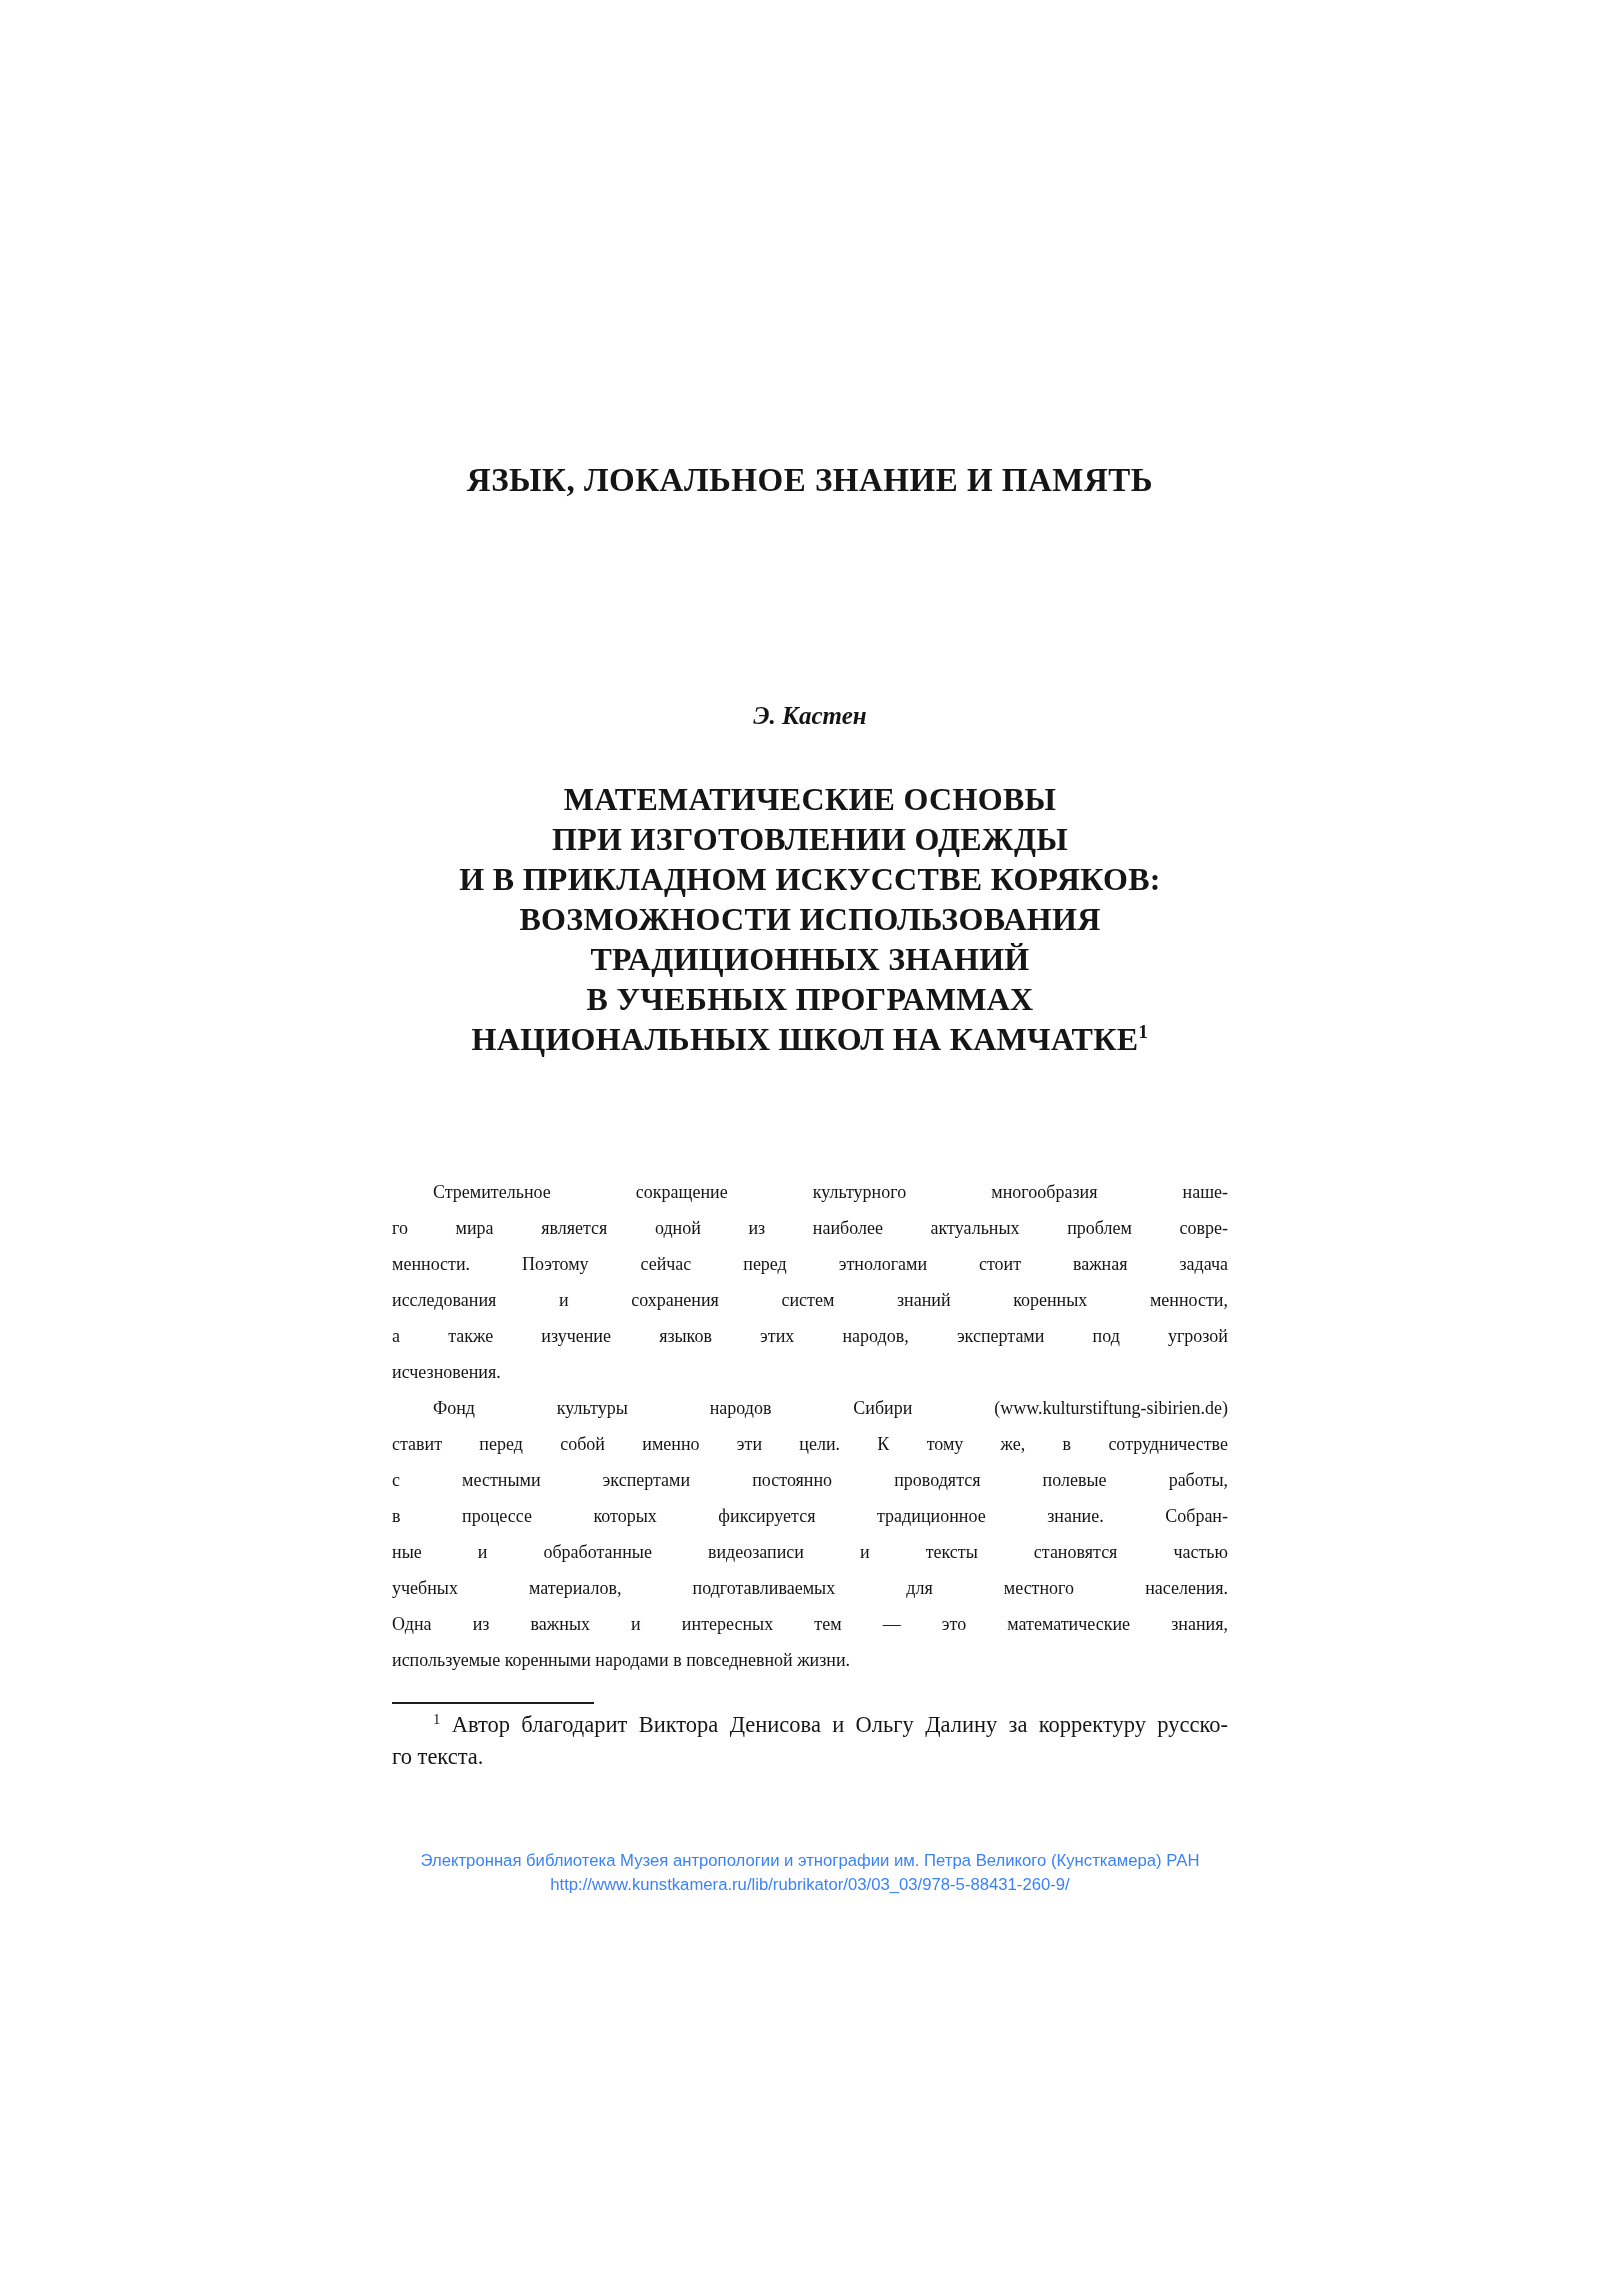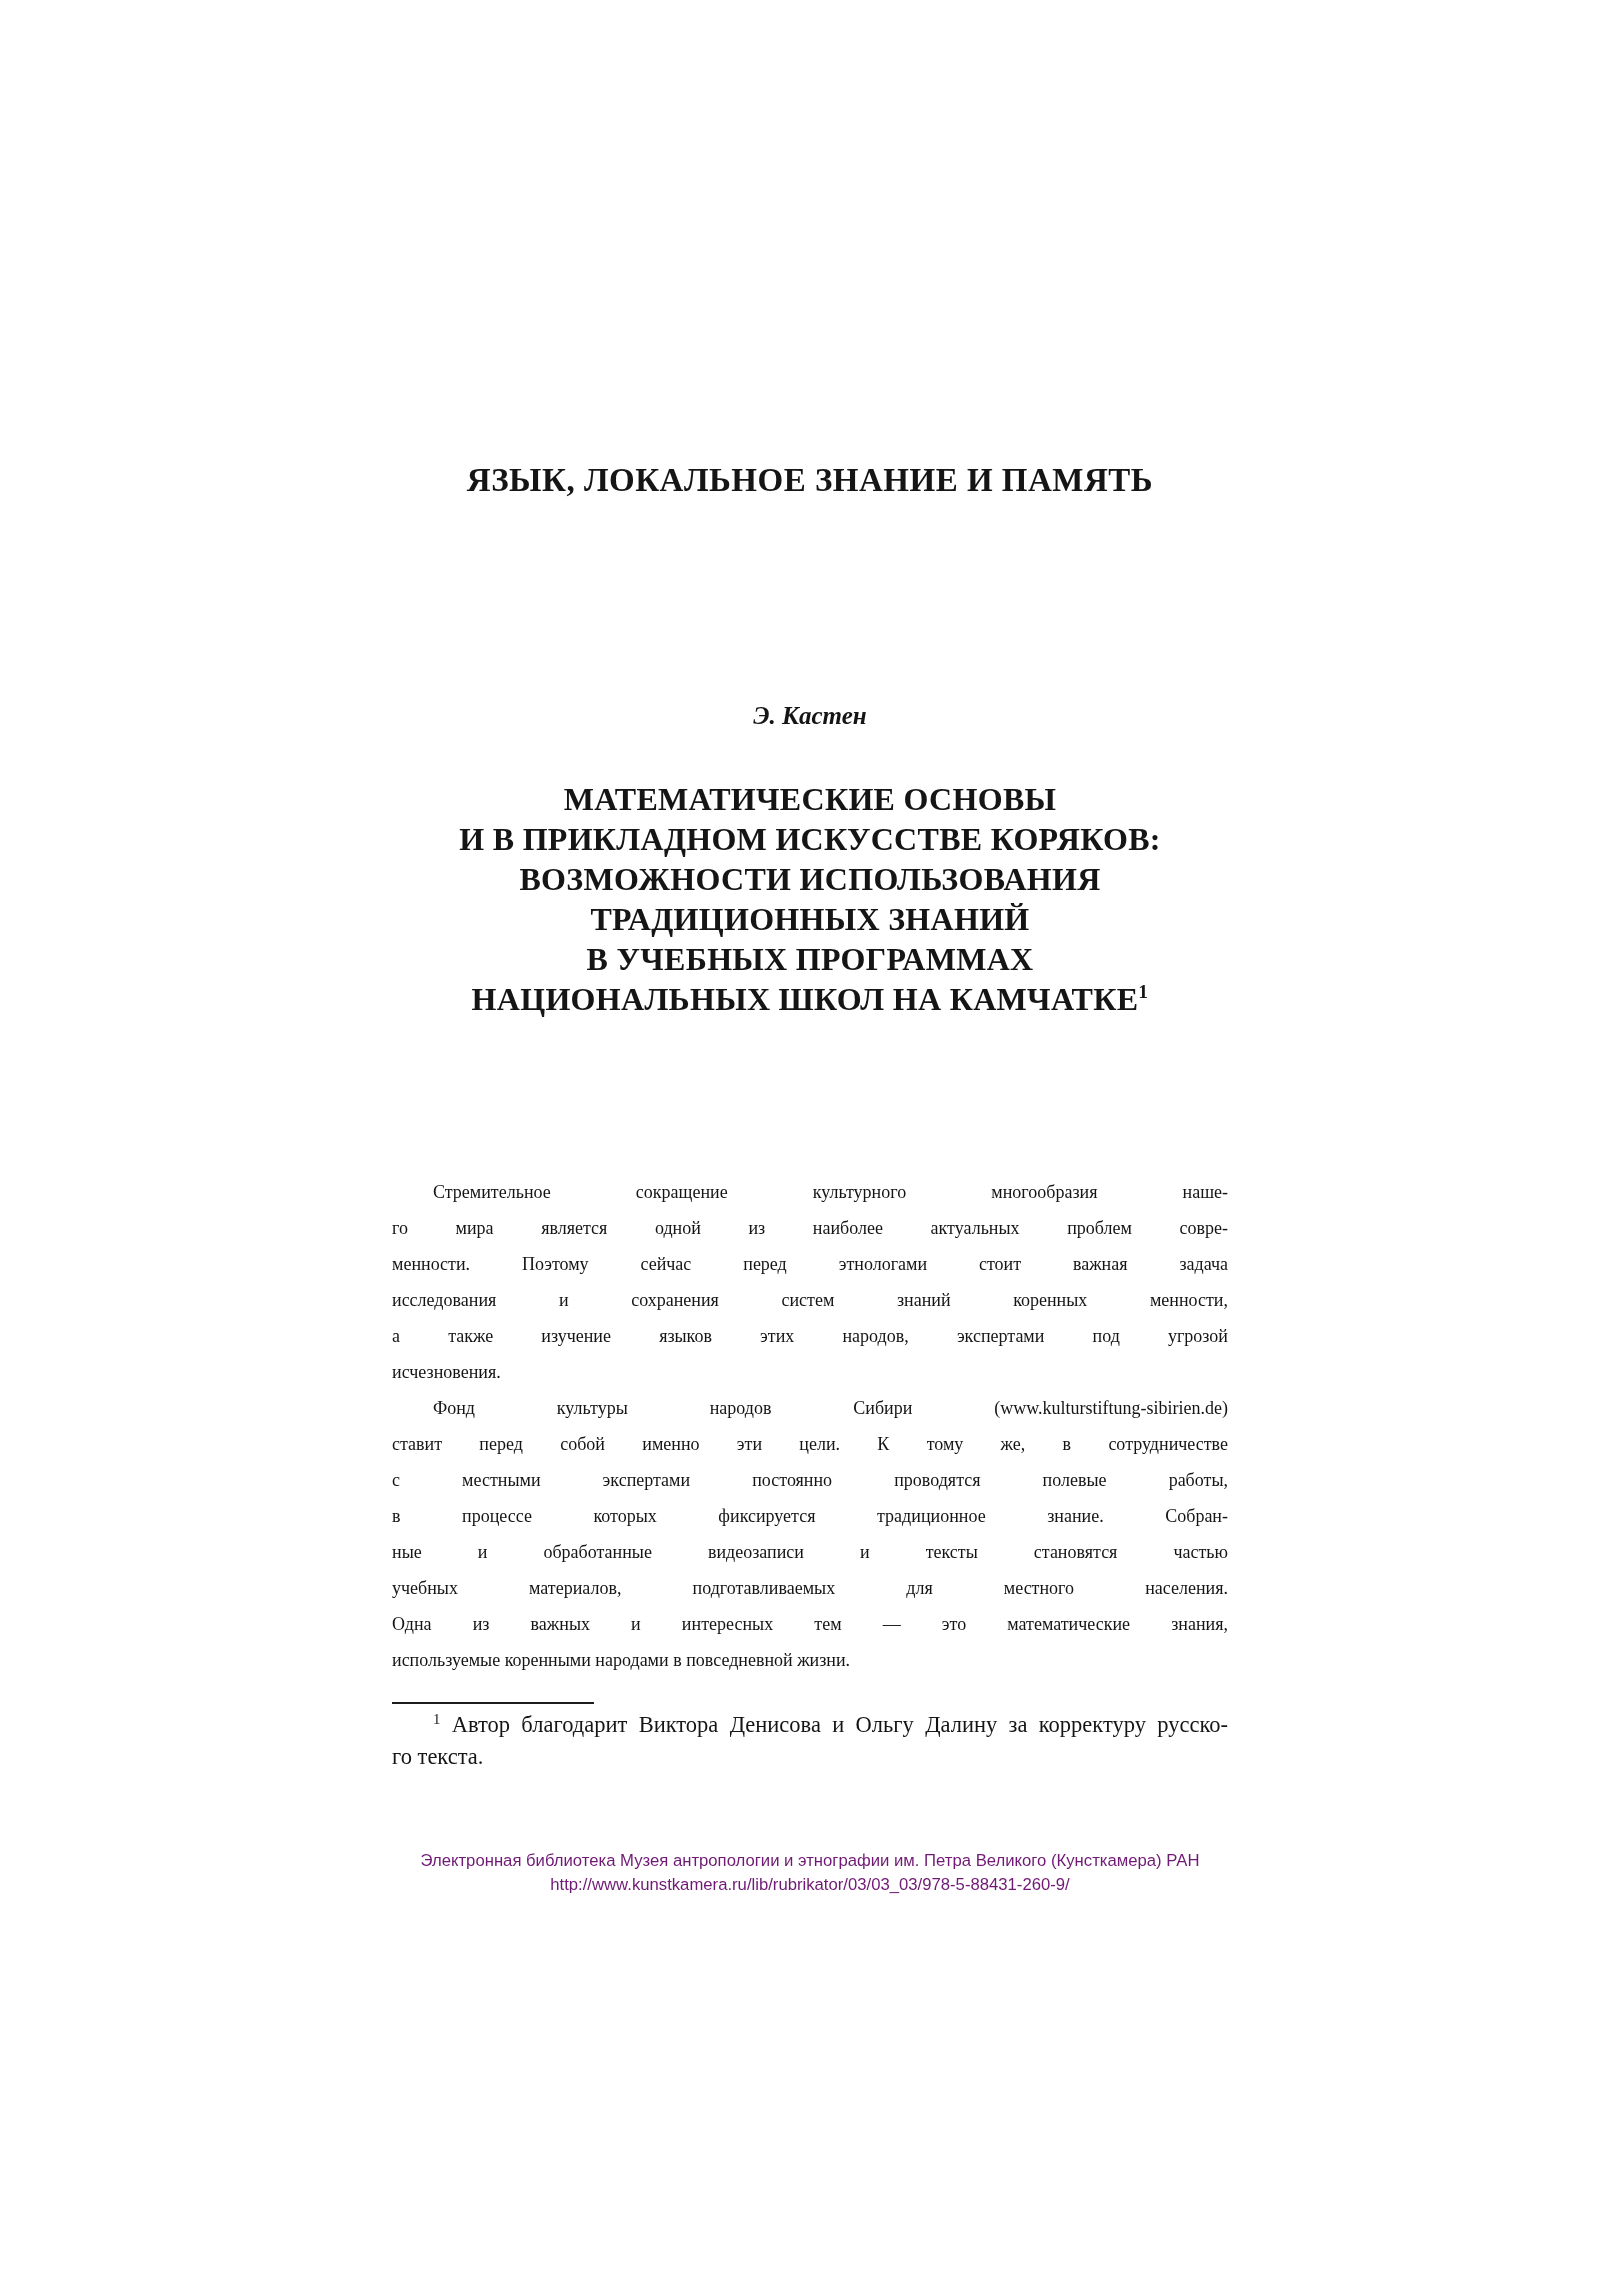--- a/index.html
+++ b/index.html
@@ -94,34 +94,35 @@
   }
   .page-footer {
     position: absolute;
     left: 0;
     top: 1849px;
     width: 100%;
     text-align: center;
     font-family: "Liberation Sans", "DejaVu Sans", sans-serif;
     font-size: 16.7px;
     line-height: 23.5px;
-    color: #701a75;
+    color: #3b82f6;
   }
 </style>
 </head>
 <body>
 
 <div id="page">
 
   <div class="running-head">ЯЗЫК, ЛОКАЛЬНОЕ ЗНАНИЕ И ПАМЯТЬ</div>
 
   <div class="author">Э. Кастен</div>
 
   <div class="article-title">
     <div class="title-line">МАТЕМАТИЧЕСКИЕ ОСНОВЫ</div>
+    <div class="title-line">ПРИ ИЗГОТОВЛЕНИИ ОДЕЖДЫ</div>
     <div class="title-line">И В ПРИКЛАДНОМ ИСКУССТВЕ КОРЯКОВ:</div>
     <div class="title-line">ВОЗМОЖНОСТИ ИСПОЛЬЗОВАНИЯ</div>
     <div class="title-line">ТРАДИЦИОННЫХ ЗНАНИЙ</div>
     <div class="title-line">В УЧЕБНЫХ ПРОГРАММАХ</div>
     <div class="title-line"><span>НАЦИОНАЛЬНЫХ ШКОЛ НА КАМЧАТКЕ</span><sup>1</sup></div>
   </div>
 
   <div class="body-text">
     <div>
       <div class="text-line first">Стремительное сокращение культурного многообразия наше-</div>

